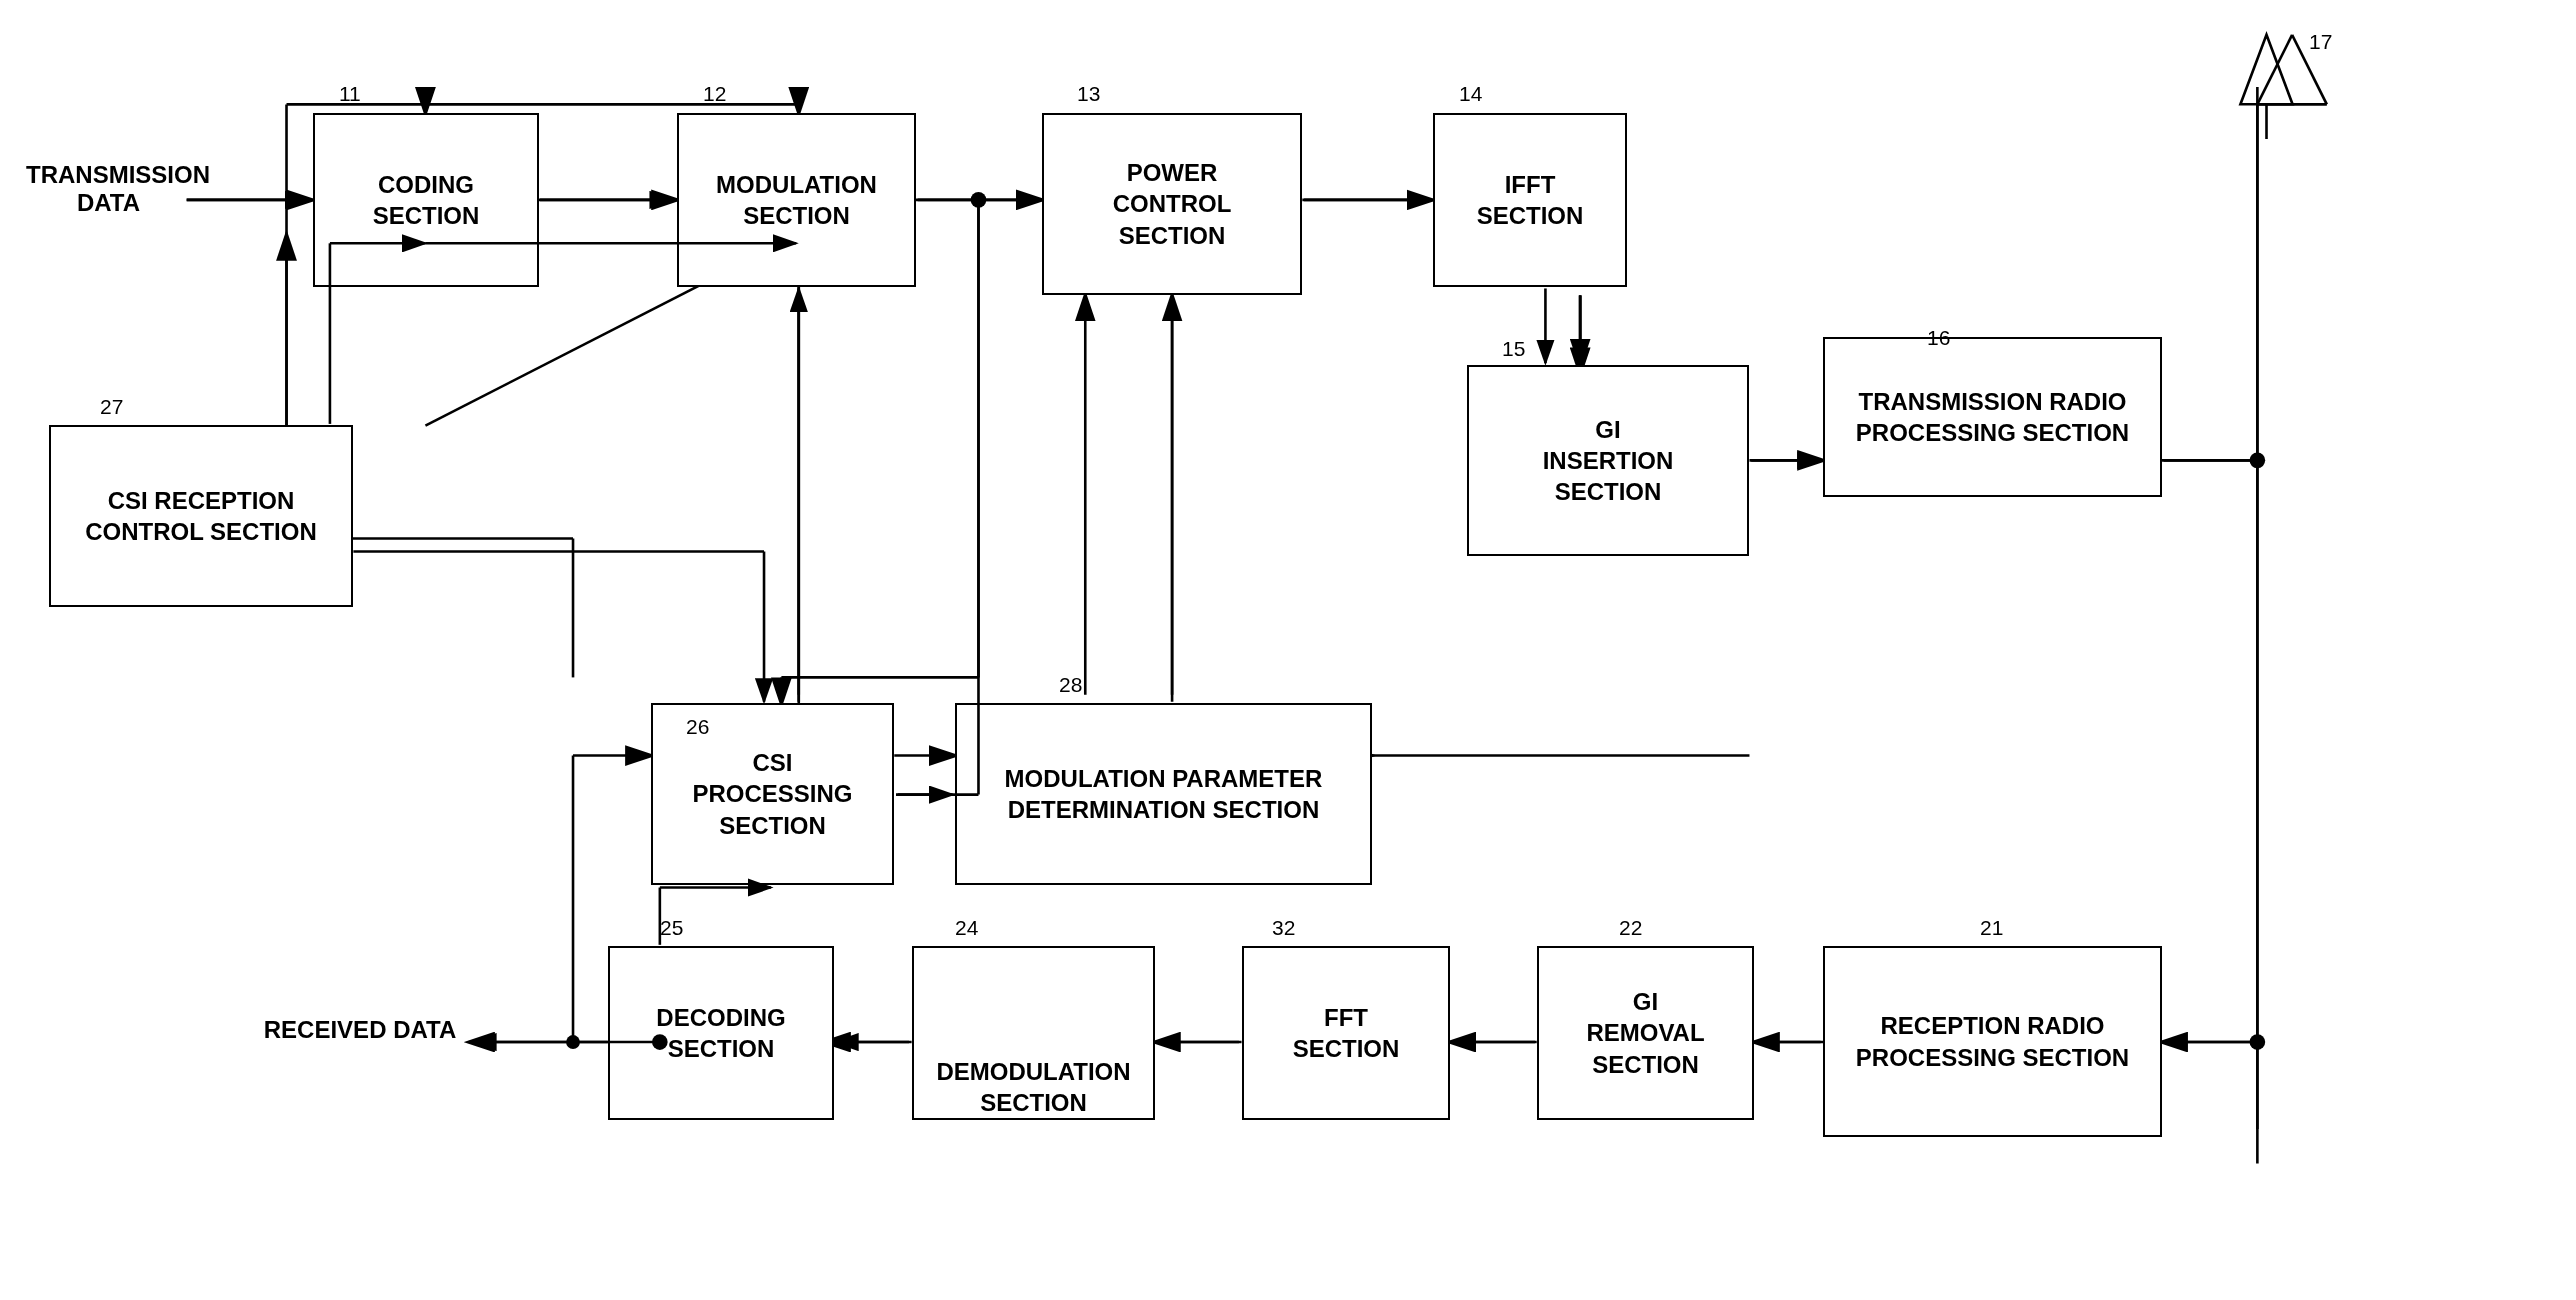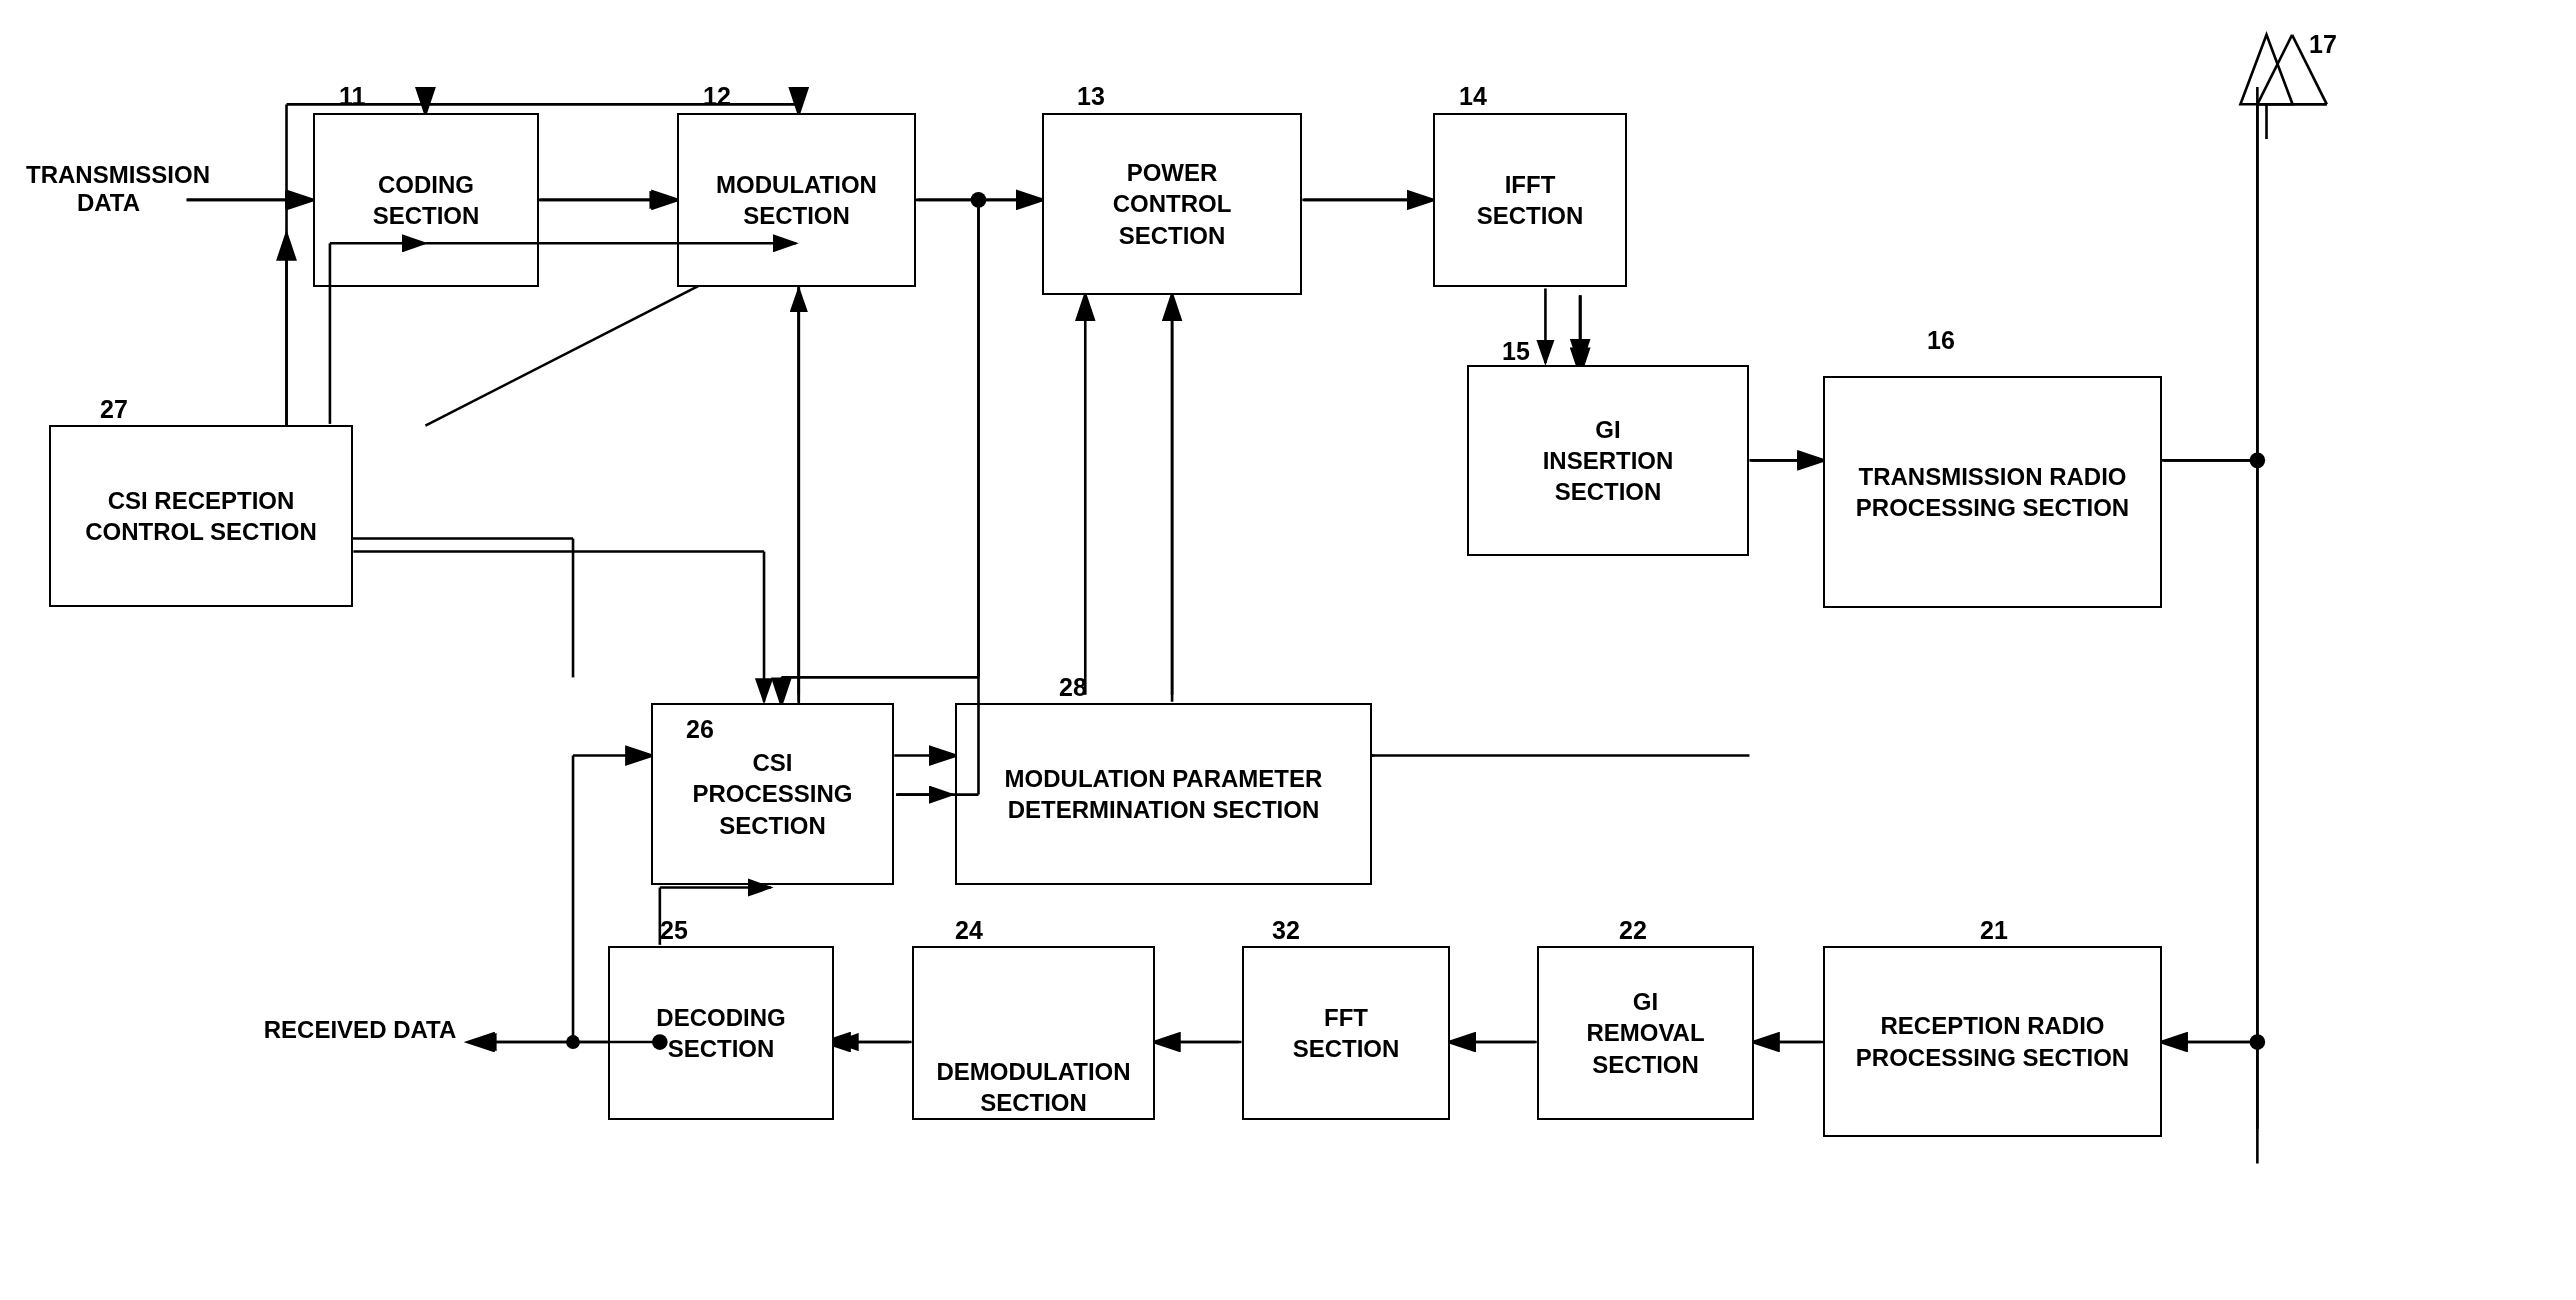--- a/index.html
+++ b/index.html
@@ -29,22 +29,22 @@
       line-height: 1.3;
     }
     .label {
       position: absolute;
       font-size: 24px;
       font-weight: bold;
       text-align: center;
     }
     .ref-num {
       position: absolute;
-      font-size: 25px;
-      font-weight: bold;
+      font-size: 21px;
+      font-weight: normal;
     }
     svg.arrows {
       position: absolute;
       top: 0;
       left: 0;
       width: 2576px;
       height: 1301px;
       pointer-events: none;
     }
   </style>
@@ -157,21 +157,21 @@
   <div class="block" style="left:1433px; top:113px; width:194px; height:174px;">
     <span>IFFT<br>SECTION</span>
   </div>
   <span class="ref-num" style="left:1459px; top:82px;">14</span>
 
   <div class="block" style="left:1467px; top:365px; width:282px; height:191px;">
     <span>GI<br>INSERTION<br>SECTION</span>
   </div>
   <span class="ref-num" style="left:1502px; top:337px;">15</span>
 
-  <div class="block" style="left:1823px; top:376px; width:339px; height:232px;">
+  <div class="block" style="left:1823px; top:337px; width:339px; height:160px;">
     <span>TRANSMISSION RADIO<br>PROCESSING SECTION</span>
   </div>
   <span class="ref-num" style="left:1927px; top:326px;">16</span>
 
   <div style="position:absolute; left:2223px; top:26px;">
     <svg width="87" height="113" viewBox="0 0 100 130">
       <polygon points="50,10 20,90 80,90" fill="none" stroke="#000" stroke-width="3"></polygon>
       <line x1="50" y1="90" x2="50" y2="130" stroke="#000" stroke-width="3"></line>
     </svg>
   </div>

